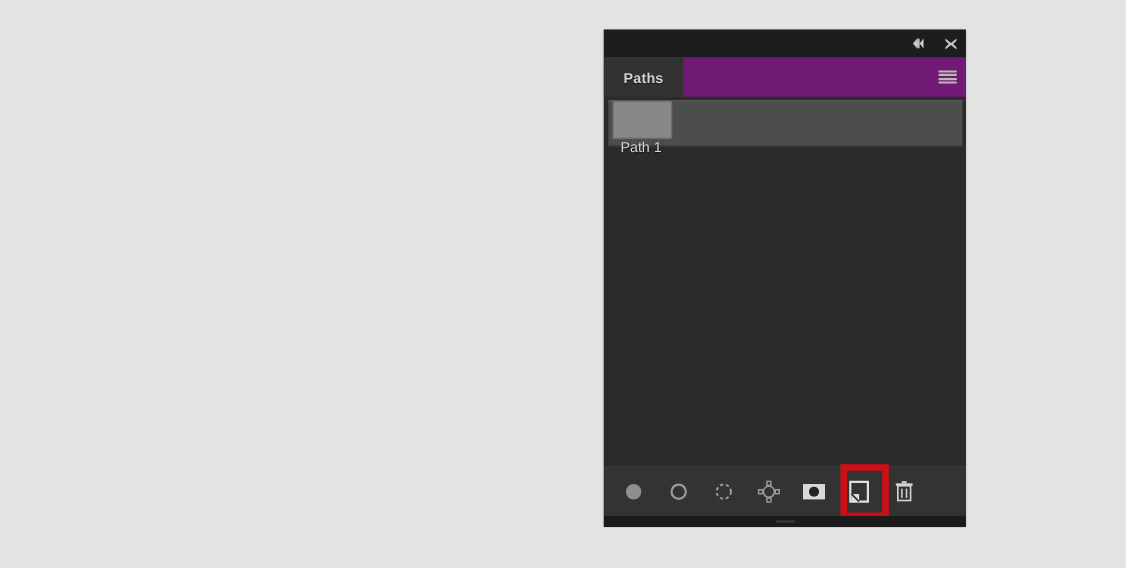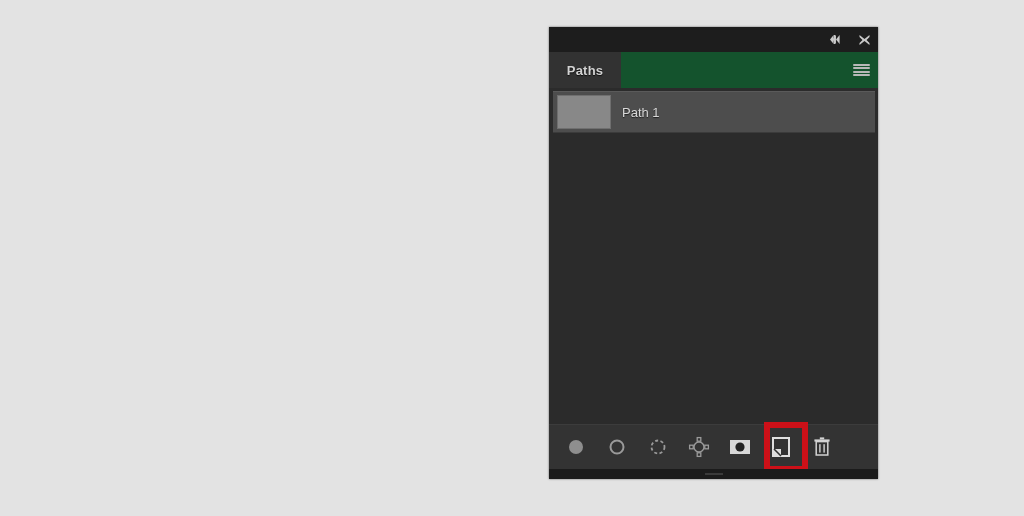--- a/index.html
+++ b/index.html
@@ -50,21 +50,21 @@
     display: flex;
     align-items: center;
     justify-content: center;
     cursor: pointer;
   }
 
   
   .tabstrip {
     position: relative;
     height: 36px;
-    background: #14532d;
+    background: #701a75;
     flex: 0 0 auto;
     display: flex;
     align-items: stretch;
   }
   .tab {
     width: 72px;
     background: #323232;
     display: flex;
     align-items: center;
     justify-content: center;
@@ -102,27 +102,27 @@
 
   
   .pathlist {
     flex: 1 1 auto;
     background: #2b2b2b;
     padding-top: 3px;
     overflow: hidden;
   }
   .path-row {
     display: flex;
-    align-items: center;
     height: 40px;
     margin: 0 3px 0 4px;
     background: #4d4d4d;
     border-top: 1px solid #5a5a5a;
     border-bottom: 1px solid #3b3b3b;
     cursor: pointer;
+    flex-direction: column;
   }
   .path-thumb {
     width: 52px;
     height: 32px;
     margin-left: 4px;
     background: #888888;
     border: 1px solid #6f6f6f;
     flex: 0 0 auto;
   }
   .path-name {

